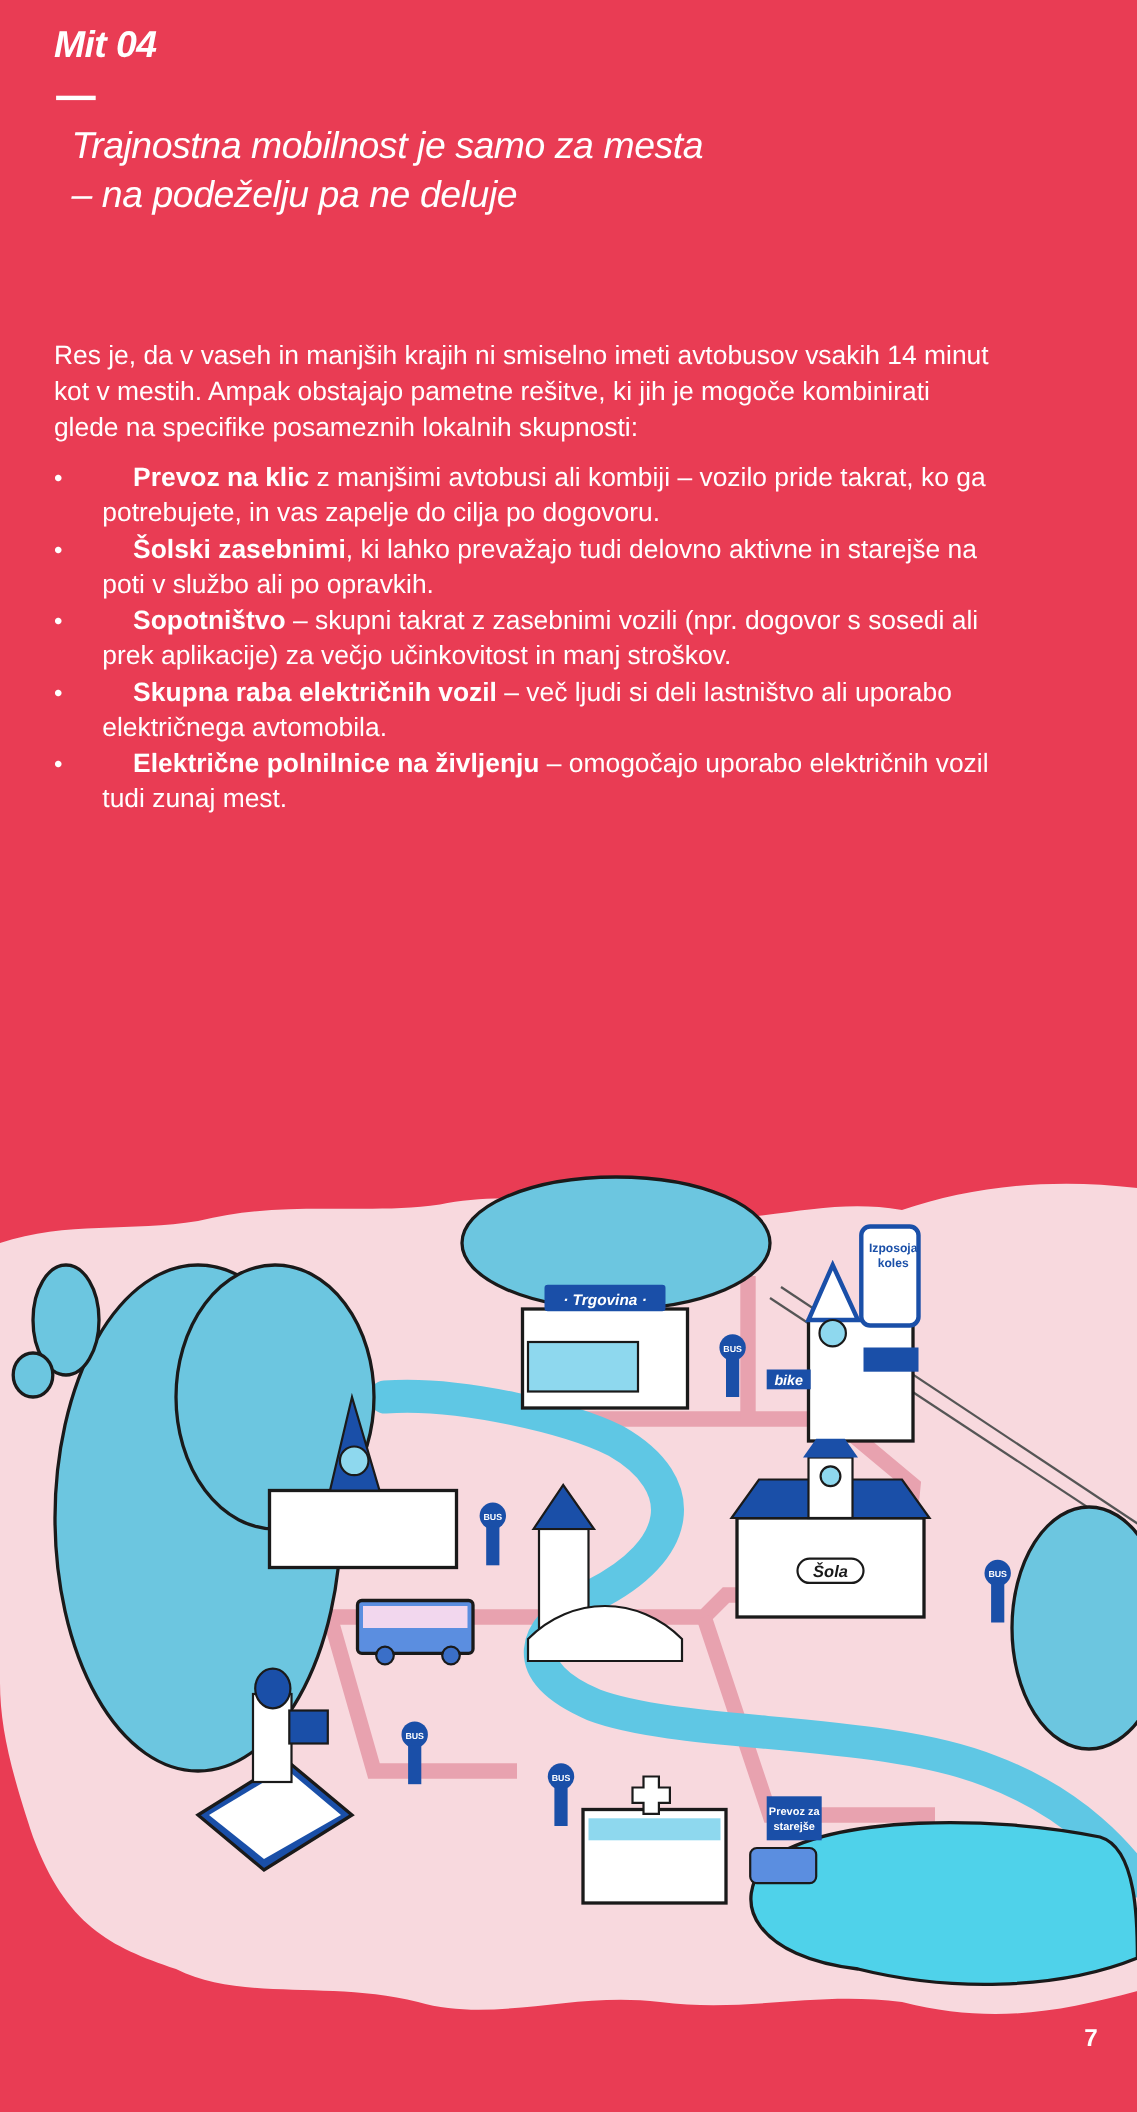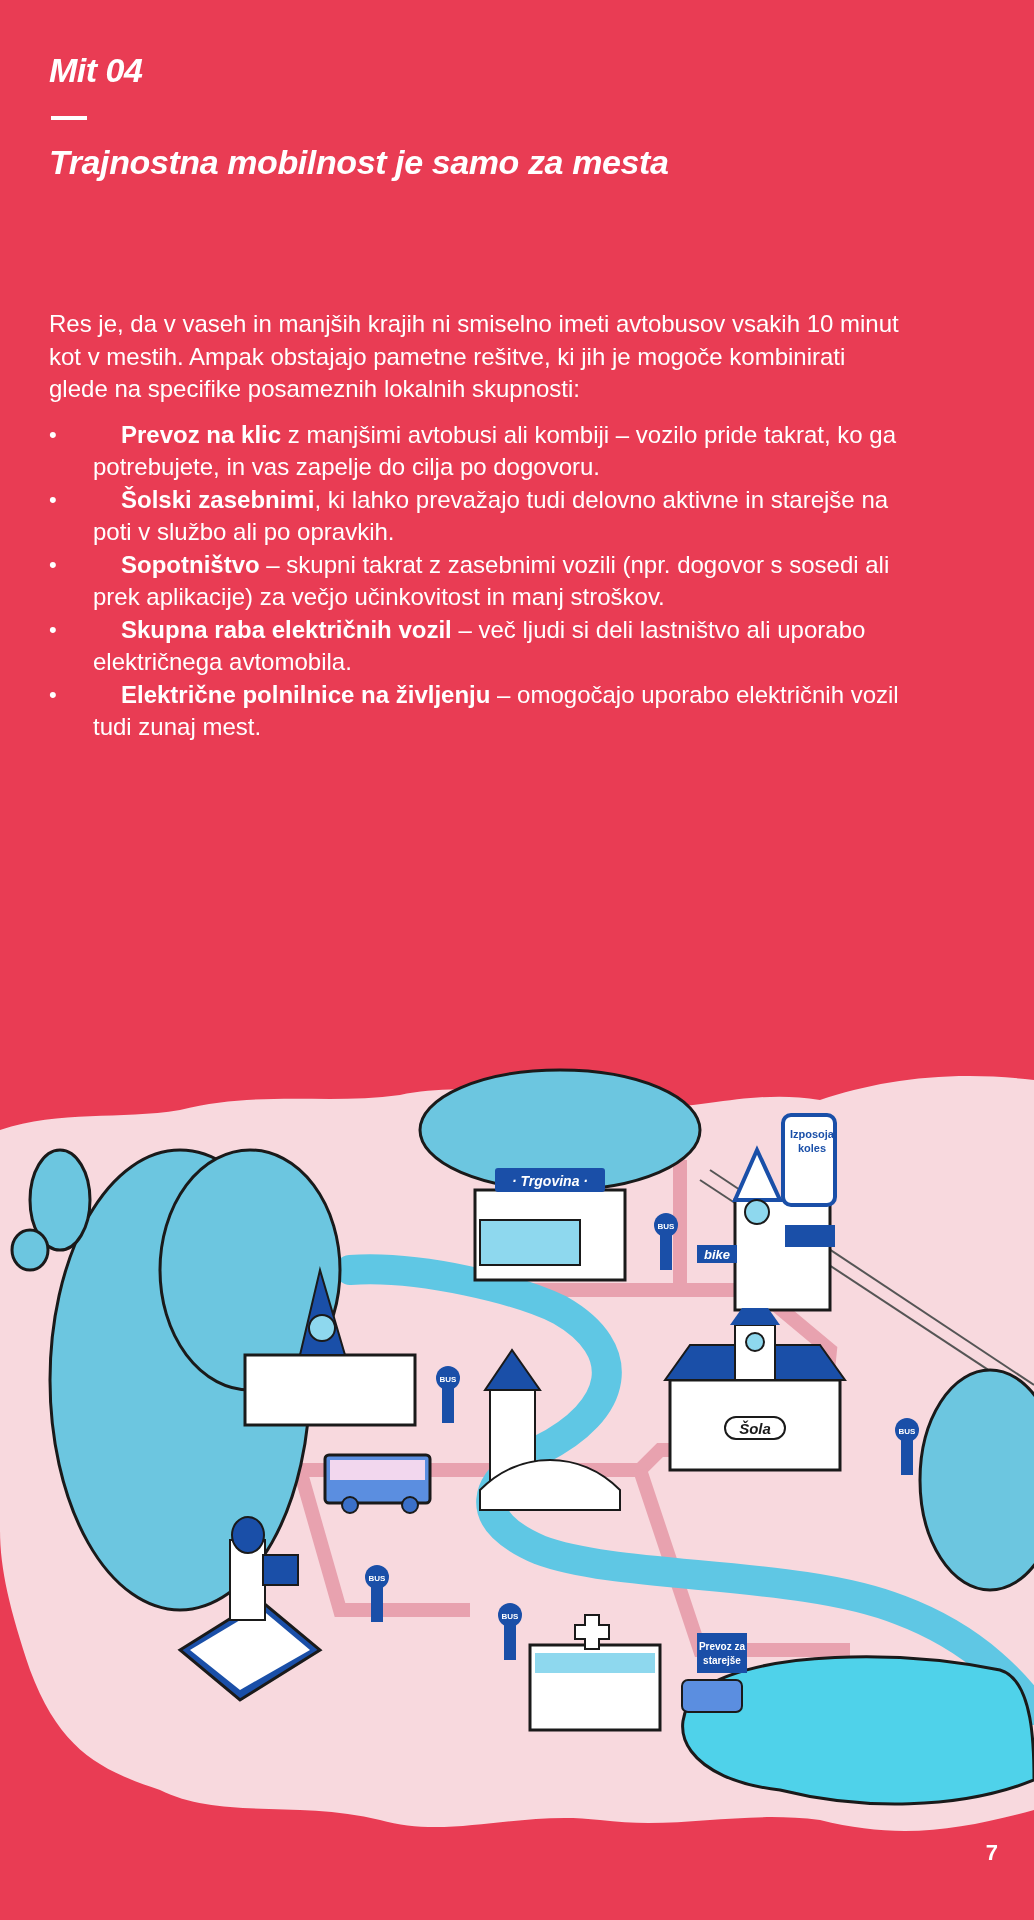--- a/index.html
+++ b/index.html
@@ -3,47 +3,48 @@
 <meta charset="utf-8">
 <style>
   html, body { margin: 0; padding: 0; }
   body {
     width: 1034px; height: 1920px; overflow: hidden;
     background: #e93c54;
     font-family: "Liberation Sans", sans-serif;
     color: #ffffff;
     position: relative;
   }
-  .header { position: absolute; left: 49px; top: 48px; width: 900px; }
+  .header { position: absolute; left: 49px; top: 19px; width: 900px; }
   .kicker { font-size: 34px; font-weight: bold; font-style: italic; letter-spacing: -0.5px; line-height: 44px; margin: 0; }
   .dash { width: 36px; height: 4px; background: #fff; margin: 24px 0 20px 2px; }
-  .title { font-size: 34px; font-weight: bold; font-style: italic; line-height: 44px; margin: 0; letter-spacing: -0.4px; }
+  .title { font-size: 34px; font-weight: normal; font-style: italic; line-height: 44px; margin: 16px; letter-spacing: -0.4px; }
   .body { position: absolute; left: 49px; top: 308px; width: 860px; font-size: 24px; line-height: 32.5px; }
   .body p { margin: 0 0 13px 0; }
   .body ul { list-style: none; margin: 0 0 13px 0; padding: 0; }
   .body li { position: relative; padding-left: 44px; }
   .body li .bullet { position: absolute; left: 0; top: 0; font-size: 22px; }
   .body b { font-weight: bold; margin-left: 28px; }
   .illus { position: absolute; left: 0; top: 1050px; width: 1034px; height: 800px; }
   .pagenum { position: absolute; right: 36px; top: 1840px; font-size: 22px; font-weight: bold; }
   .lbl { font-family: "Liberation Sans", sans-serif; font-weight: bold; }
 </style>
 </head>
 <body>
 
 <div class="header">
   <p class="kicker">Mit 04</p>
   <div class="dash"></div>
   <p class="title">
     <span>Trajnostna mobilnost je samo za mesta</span><br>
+    <span>– na podeželju pa ne deluje</span>
   </p>
 </div>
 
 <div class="body">
-  <p>Res je, da v vaseh in manjših krajih ni smiselno imeti avtobusov vsakih 10 minut kot v mestih. Ampak obstajajo pametne rešitve, ki jih je mogoče kombinirati glede na specifike posameznih lokalnih skupnosti:</p>
+  <p>Res je, da v vaseh in manjših krajih ni smiselno imeti avtobusov vsakih 14 minut kot v mestih. Ampak obstajajo pametne rešitve, ki jih je mogoče kombinirati glede na specifike posameznih lokalnih skupnosti:</p>
   <ul>
     <li><span class="bullet">•</span><b>Prevoz na klic</b><span> z manjšimi avtobusi ali kombiji – vozilo pride takrat, ko ga potrebujete, in vas zapelje do cilja po dogovoru.</span></li>
     <li><span class="bullet">•</span><b>Šolski zasebnimi</b><span>, ki lahko prevažajo tudi delovno aktivne in starejše na poti v službo ali po opravkih.</span></li>
     <li><span class="bullet">•</span><b>Sopotništvo</b><span> – skupni takrat z zasebnimi vozili (npr. dogovor s sosedi ali prek aplikacije) za večjo učinkovitost in manj stroškov.</span></li>
     <li><span class="bullet">•</span><b>Skupna raba električnih vozil</b><span> – več ljudi si deli lastništvo ali uporabo električnega avtomobila.</span></li>
     <li><span class="bullet">•</span><b>Električne polnilnice na življenju</b><span> – omogočajo uporabo električnih vozil tudi zunaj mest.</span></li>
   </ul>
 </div>
 
 <svg class="illus" viewBox="0 0 1034 800" xmlns="http://www.w3.org/2000/svg">

